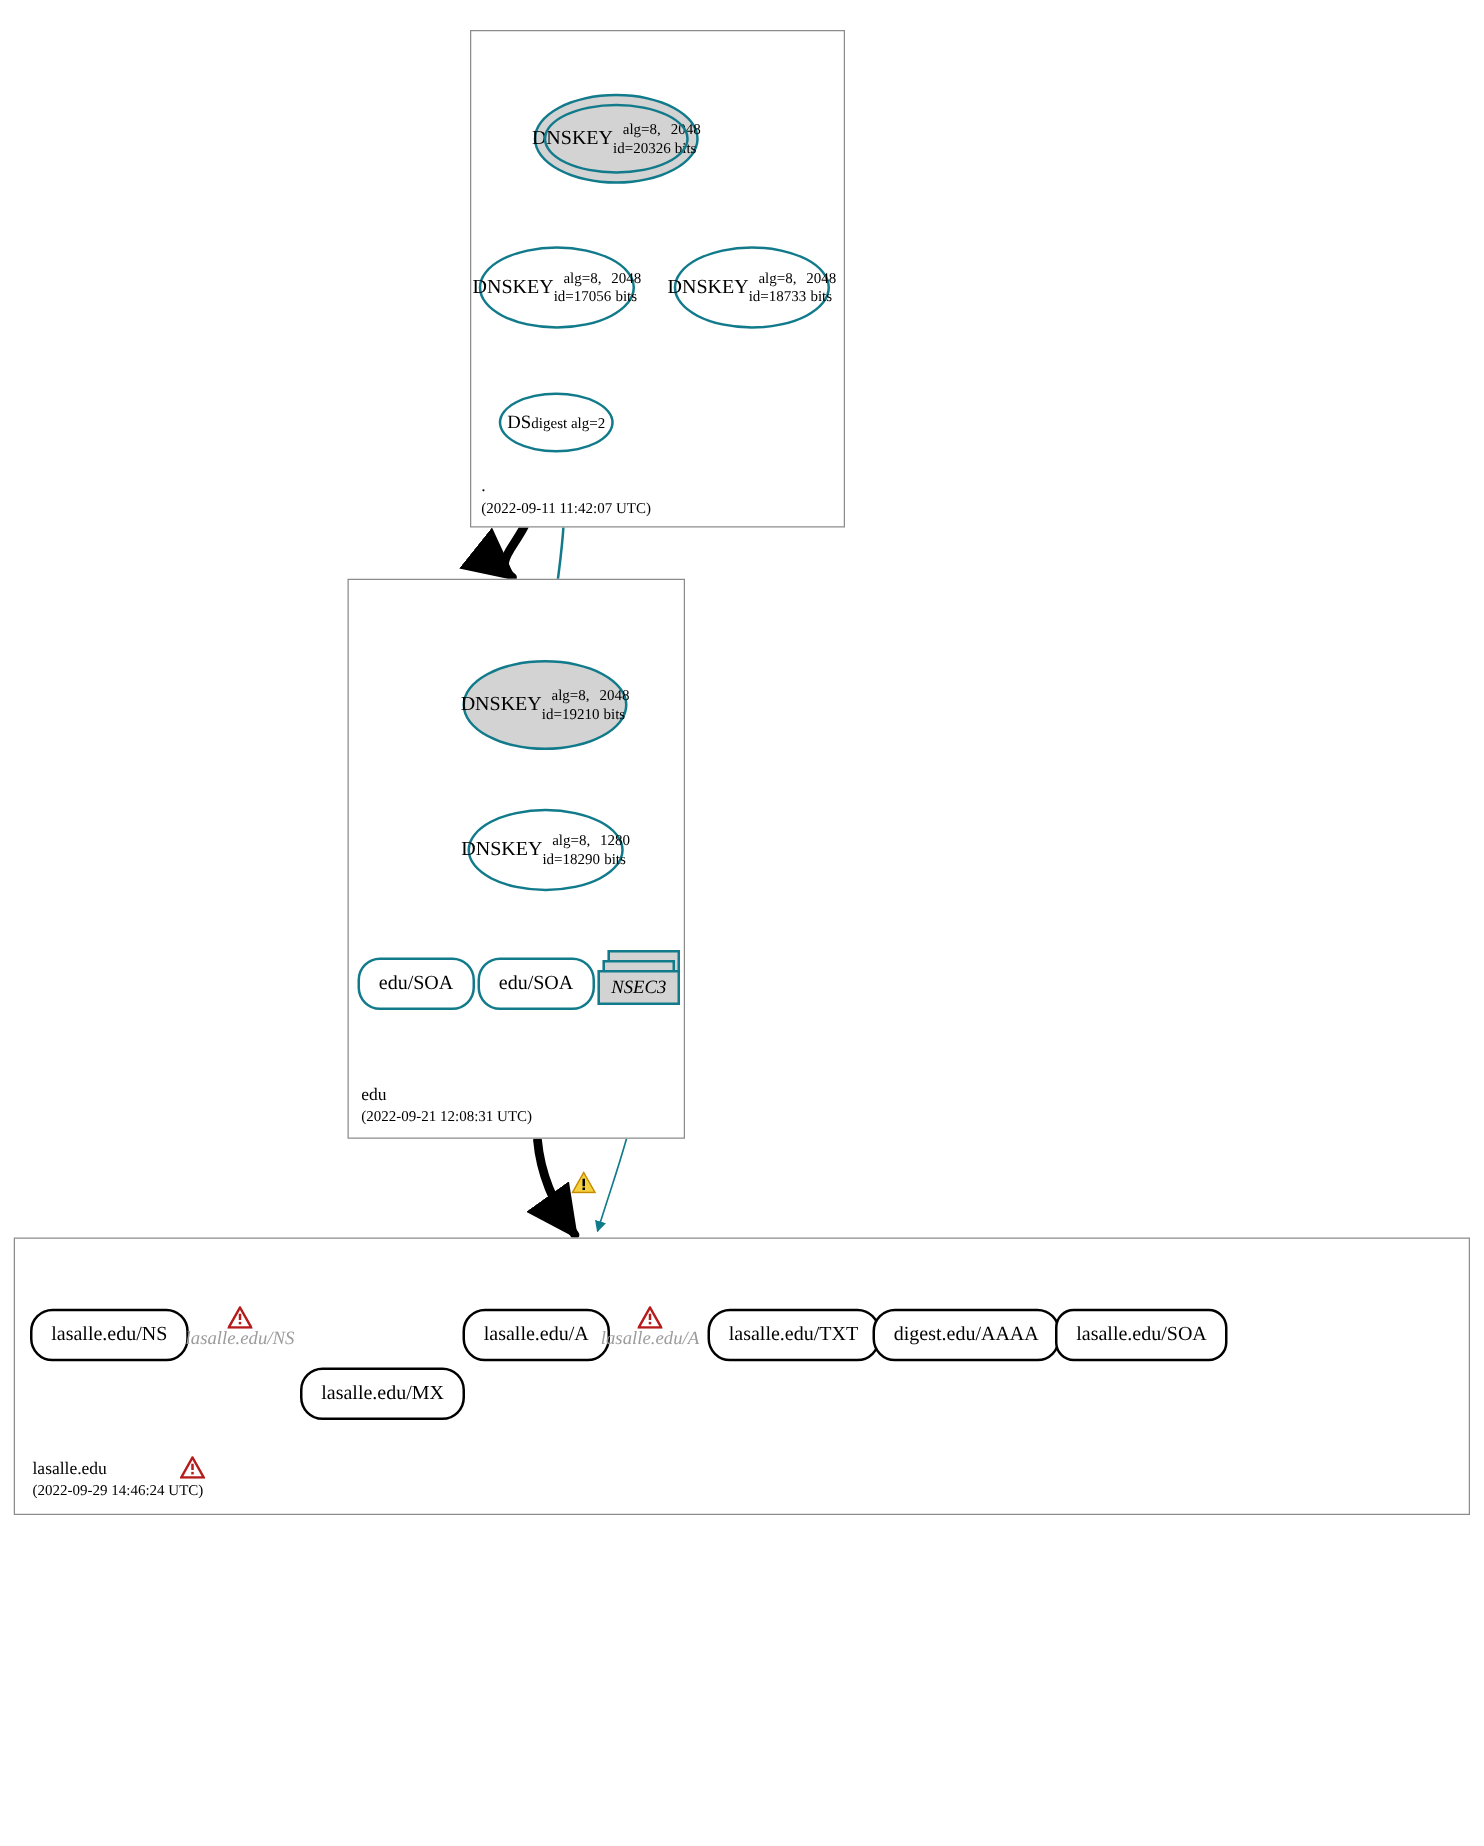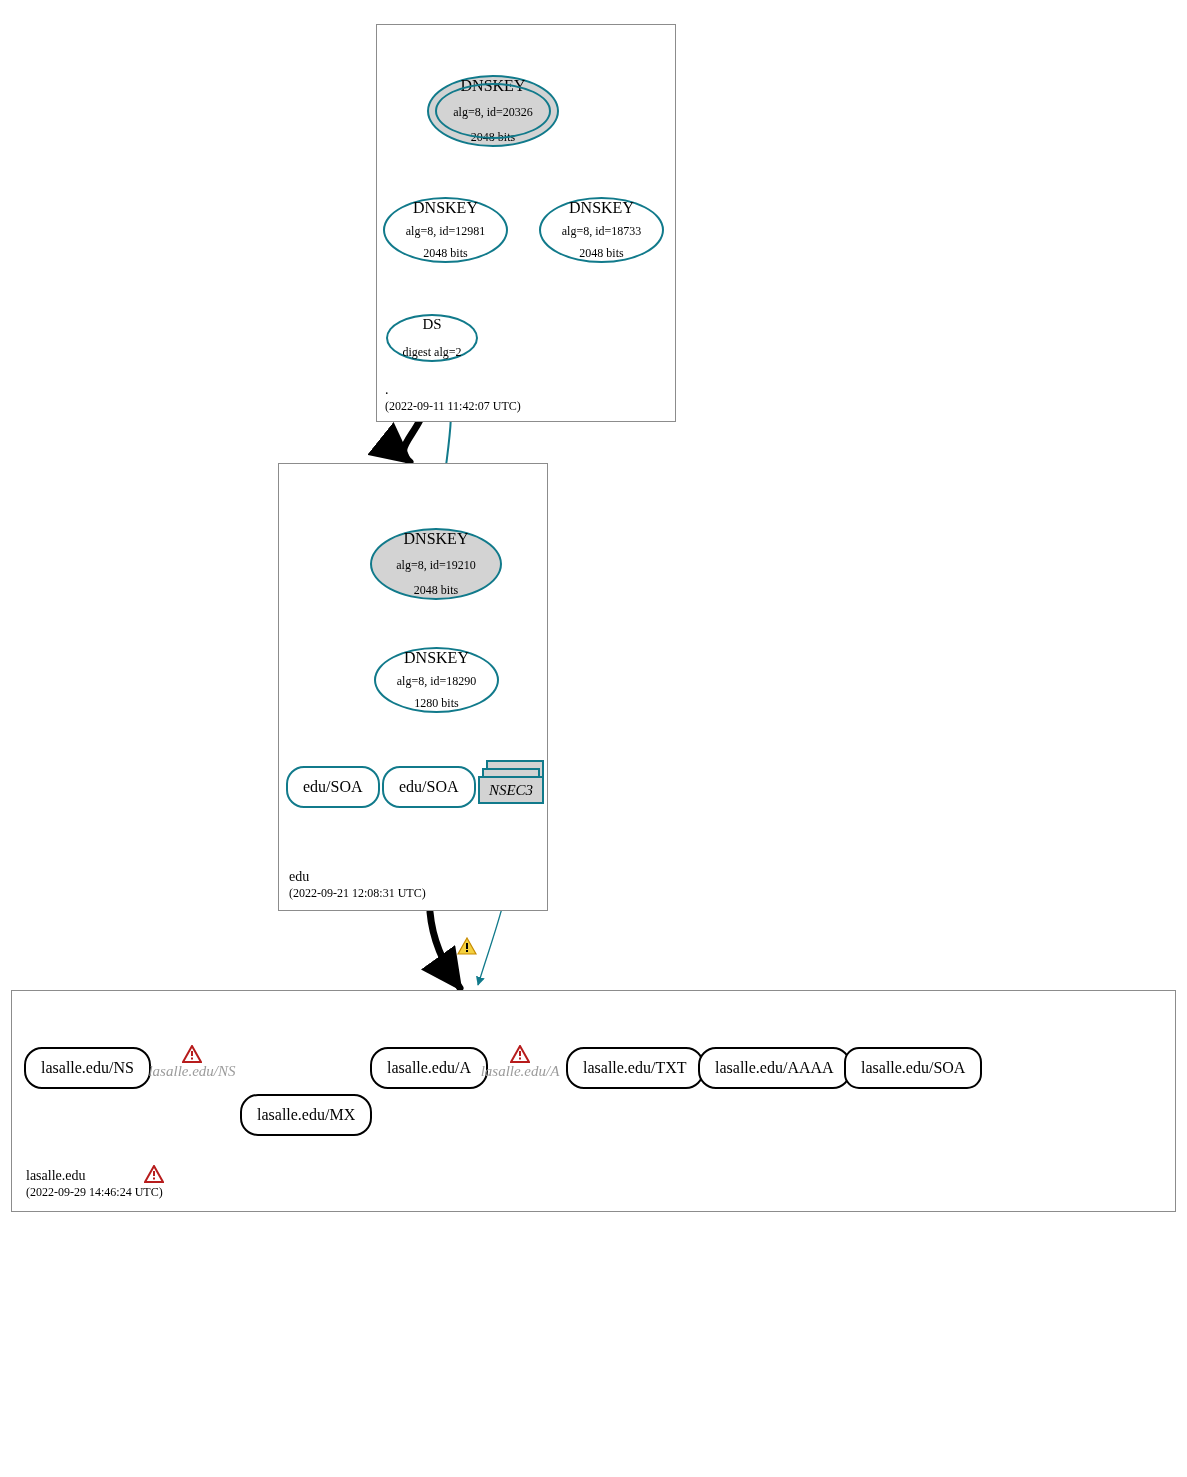--- a/index.html
+++ b/index.html
@@ -26,23 +26,23 @@
     line-height: 1.3;
     color: #000;
   }
   .zone-label .domain { font-size: 14px; }
   .zone-label .ts { font-size: 12px; }
 
   .node {
     position: absolute;
     box-sizing: border-box;
     display: flex;
-    flex-direction: column;
+    flex-direction: row;
     align-items: center;
-    justify-content: space-between;
+    justify-content: center;
     text-align: center;
   }
   .ellipse {
     border: 2px solid #117a8b;
     border-radius: 50%;
     background: #ffffff;
   }
   .ellipse.key-root {
     background: #d3d3d3;
   }
@@ -159,31 +159,31 @@
   </div>
 
   <div class="node ellipse key-root double" style="left:427px; top:75px; width:132px; height:72px;">
     <div class="ktitle">DNSKEY</div>
     <div class="ksub">alg=8, id=20326</div>
     <div class="ksub">2048 bits</div>
   </div>
 
   <div class="node ellipse" style="left:383px; top:197px; width:125px; height:66px;">
     <div class="ktitle">DNSKEY</div>
-    <div class="ksub">alg=8, id=12981</div>
+    <div class="ksub">alg=8, id=17056</div>
     <div class="ksub">2048 bits</div>
   </div>
 
   <div class="node ellipse" style="left:539px; top:197px; width:125px; height:66px;">
     <div class="ktitle">DNSKEY</div>
     <div class="ksub">alg=8, id=18733</div>
     <div class="ksub">2048 bits</div>
   </div>
 
-  <div class="node ellipse" style="left:386px; top:314px; width:92px; height:48px;">
+  <div class="node ellipse" style="left:399px; top:314px; width:92px; height:48px;">
     <div class="ktitle" style="font-size:15px;">DS</div>
     <div class="ksub">digest alg=2</div>
   </div>
 
   <div class="zone" style="left:278px; top:463px; width:270px; height:448px;">
     <div class="zone-label" style="left:10px; bottom:8px;">
       <div class="domain">edu</div>
       <div class="ts">(2022-09-21 12:08:31 UTC)</div>
     </div>
   </div>
@@ -263,20 +263,20 @@
       <rect x="9" y="12.5" width="2" height="2" fill="#b71c1c"></rect>
     </svg>
     <span>lasalle.edu/A</span>
   </div>
 
   <div class="node rrbox black" style="left:566px; top:1047px;">
     <span>lasalle.edu/TXT</span>
   </div>
 
   <div class="node rrbox black" style="left:698px; top:1047px;">
-    <span>lasalle.edu/AAAA</span>
+    <span>digest.edu/AAAA</span>
   </div>
 
   <div class="node rrbox black" style="left:844px; top:1047px;border-radius:15px;">
     <span>lasalle.edu/SOA</span>
   </div>
 
 </div>
 
 </body></html>

